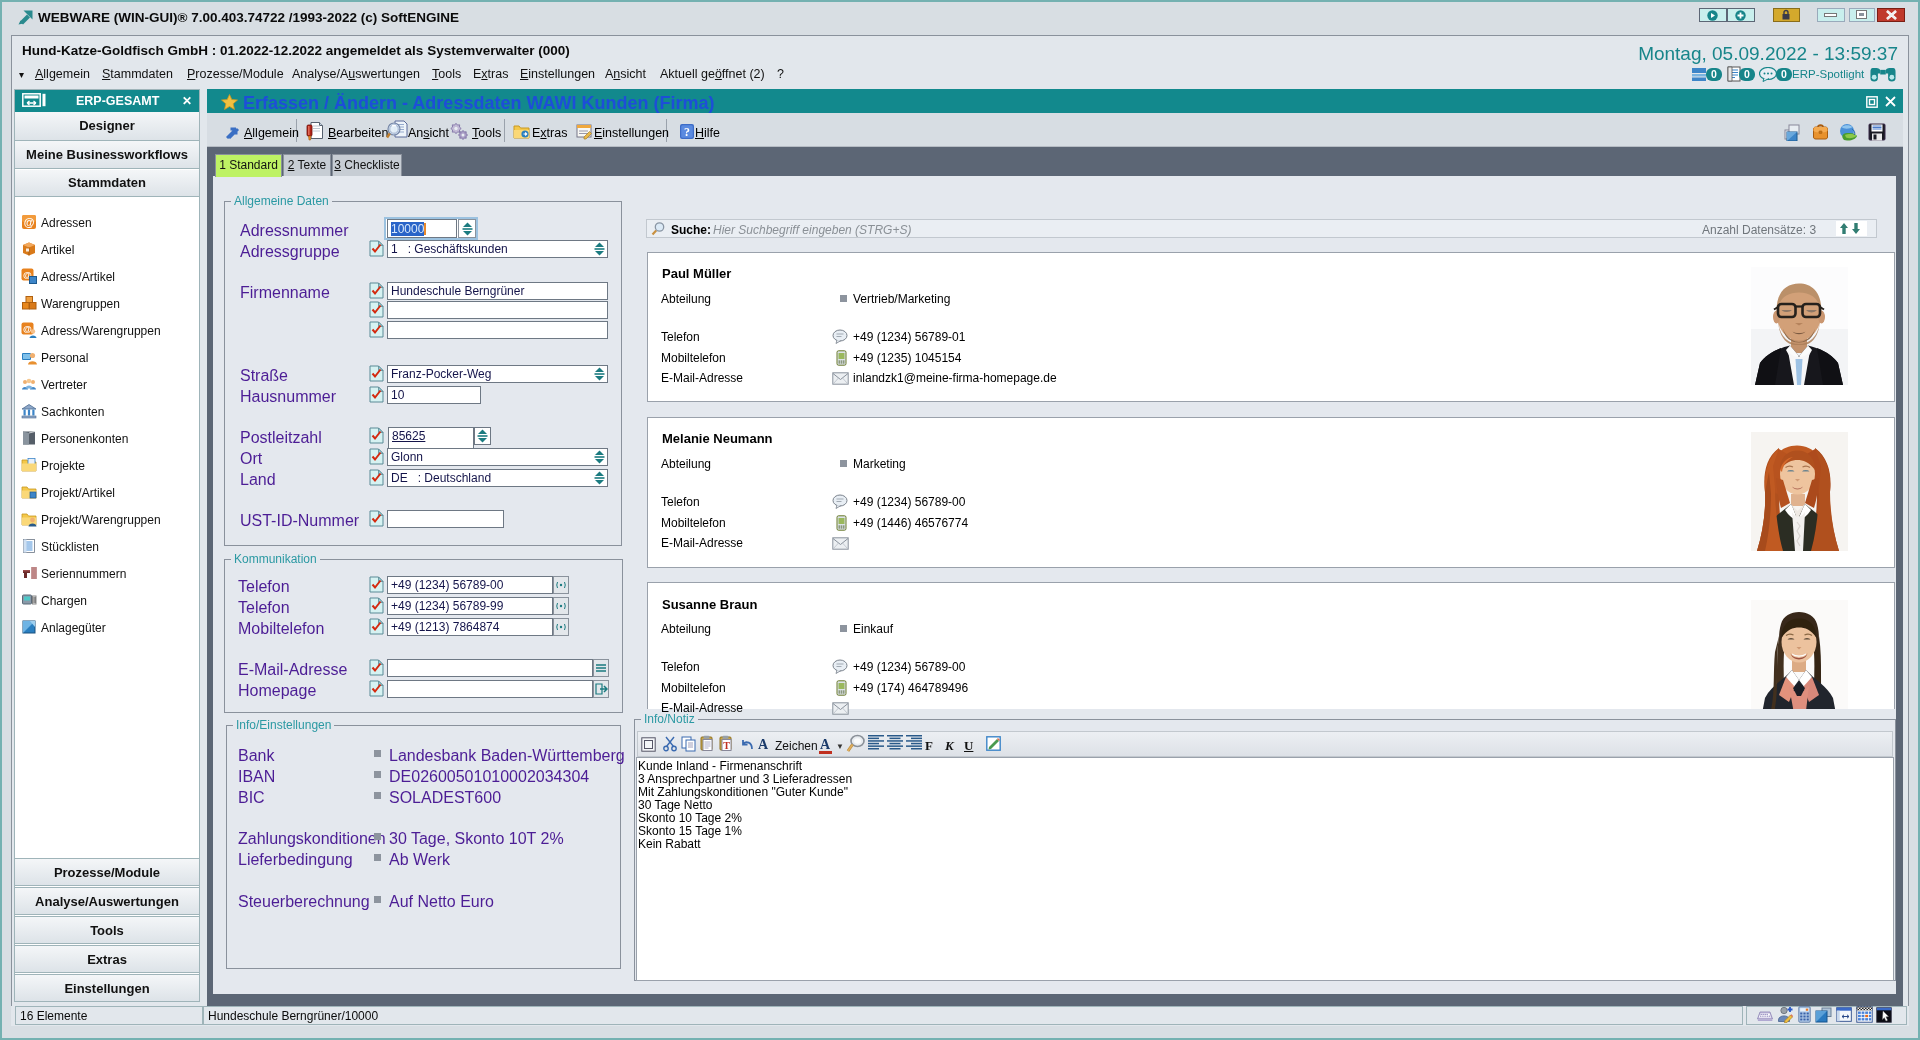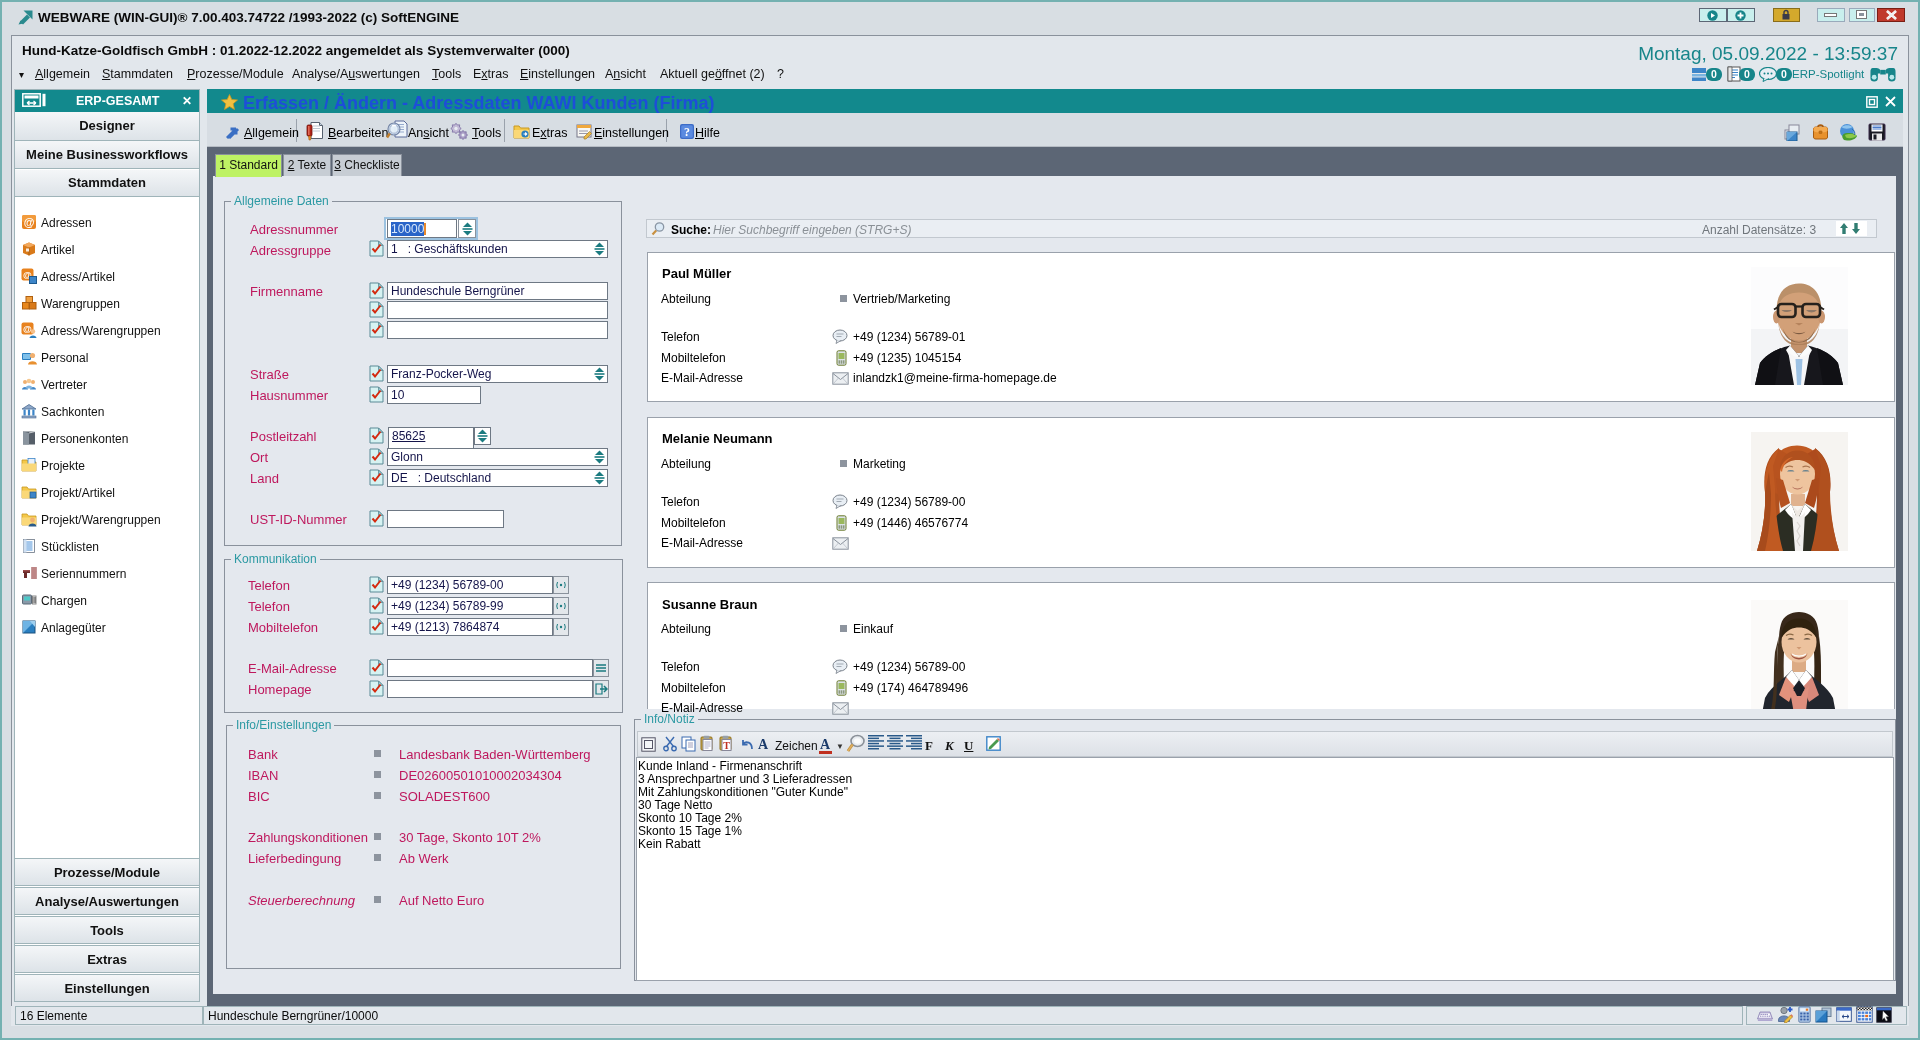--- a/index.html
+++ b/index.html
@@ -20,21 +20,21 @@
 .sbitem svg{vertical-align:-3px;margin-right:4px;}
 
 #iwtitle{position:absolute;left:207px;top:89px;width:1696px;height:24px;background:#12898d;color:#fff;}
 #iwtools{position:absolute;left:207px;top:113px;width:1696px;height:34px;background:#d7dde3;border-bottom:1px solid #b6bcc4;}
 #iwtab{position:absolute;left:207px;top:147px;width:1696px;height:29px;background:#5c6675;}
 #iwframe{position:absolute;left:207px;top:176px;width:1696px;height:830px;background:#5c6675;}
 #iwcontent{position:absolute;left:213px;top:176px;width:1683px;height:818px;background:#e4e8ee;}
 .tab{position:absolute;top:154px;height:22px;line-height:21px;font-size:12px;color:#111;text-align:center;border:1px solid #8a919c;border-bottom:none;}
 .fieldset{position:absolute;border:1px solid #8a919c;}
 .fslabel{position:absolute;top:-8px;left:6px;background:#e4e8ee;padding:0 3px;font-size:12px;color:#2b99a3;}
-.flabel{position:absolute;font-size:13px;color:#be185d;white-space:nowrap;margin-left:10px;}
+.flabel{position:absolute;font-size:16px;color:#4c1d95;white-space:nowrap;}
 .inp{position:absolute;background:#fff;border:1px solid #6e7884;font-size:12px;color:#14144a;padding:1px 3px;white-space:nowrap;overflow:hidden;}
 .chk{position:absolute;width:15px;height:17px;}
 
 .card{position:absolute;left:647px;width:1248px;background:#fff;border:1px solid #9aa1ab;}
 .bullet{position:absolute;width:7px;height:7px;background:#8d949e;}
 .photo{position:absolute;left:1751px;width:97px;overflow:hidden;}
 
 #statusbar{position:absolute;left:11px;top:1006px;width:1898px;height:20px;background:#e2e7ec;}
 .scell{position:absolute;top:1006px;height:19px;border:1px solid #9fb4b9;font-size:12px;color:#0a0a0a;padding:2px 4px;}
 </style></head>
@@ -475,21 +475,21 @@
 <div class="flabel" style="left:389px;top:768px;">DE02600501010002034304</div>
 <div class="flabel" style="left:238px;top:789px;">BIC</div>
 <div class="bullet" style="left:374px;top:792px;"></div>
 <div class="flabel" style="left:389px;top:789px;">SOLADEST600</div>
 <div class="flabel" style="left:238px;top:830px;">Zahlungskonditionen</div>
 <div class="bullet" style="left:374px;top:833px;"></div>
 <div class="flabel" style="left:389px;top:830px;">30 Tage, Skonto 10T 2%</div>
 <div class="flabel" style="left:238px;top:851px;">Lieferbedingung</div>
 <div class="bullet" style="left:374px;top:854px;"></div>
 <div class="flabel" style="left:389px;top:851px;">Ab Werk</div>
-<div class="flabel" style="left:238px;top:893px;font-style:italic;">Steuerberechnung</div>
+<div class="flabel" style="left:238px;top:893px;">Steuerberechnung</div>
 <div class="bullet" style="left:374px;top:896px;"></div>
 <div class="flabel" style="left:389px;top:893px;">Auf Netto Euro</div>
 
 <div class="abs" style="left:646px;top:219px;width:1231px;height:19px;background:#eaeef3;border:1px solid #c2c8cf;"></div>
 <svg class="abs" style="left:651px;top:221px" width="15" height="15" viewBox="0 0 15 15">
     <circle cx="8.5" cy="6" r="4.2" fill="#dceaf6" stroke="#8a96a4" stroke-width="1.3"></circle>
     <path d="M5.2 9.5 L1.5 13.5" stroke="#c89040" stroke-width="2.2"></path>
   </svg>
 <div class="abs b" style="left:671px;top:223px;font-size:12px;">Suche:</div>
 <div class="abs" style="left:713px;top:223px;font-size:12px;font-style:italic;color:#8a9096;">Hier Suchbegriff eingeben (STRG+S)</div>

